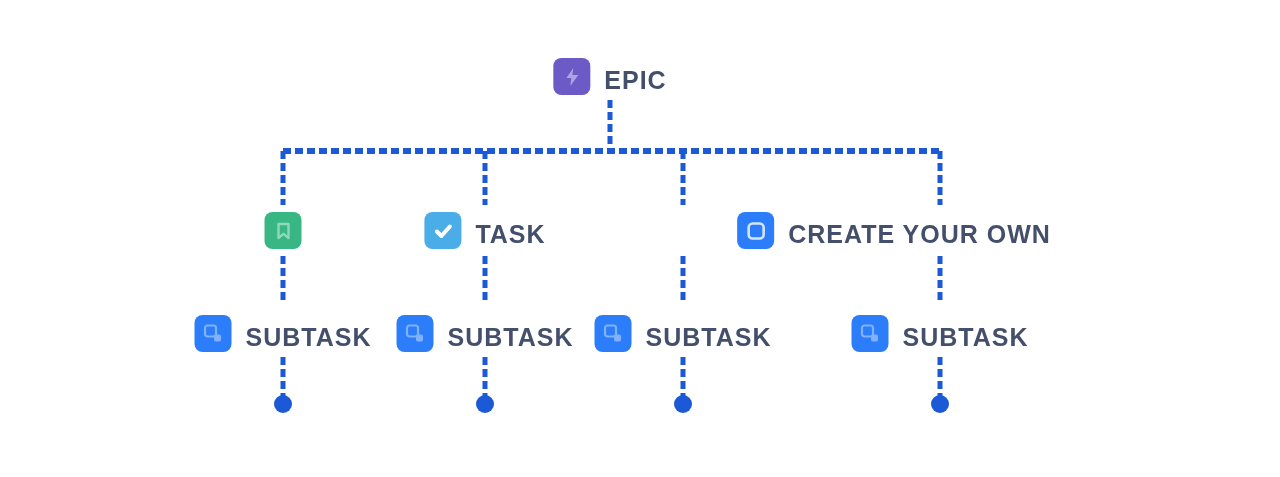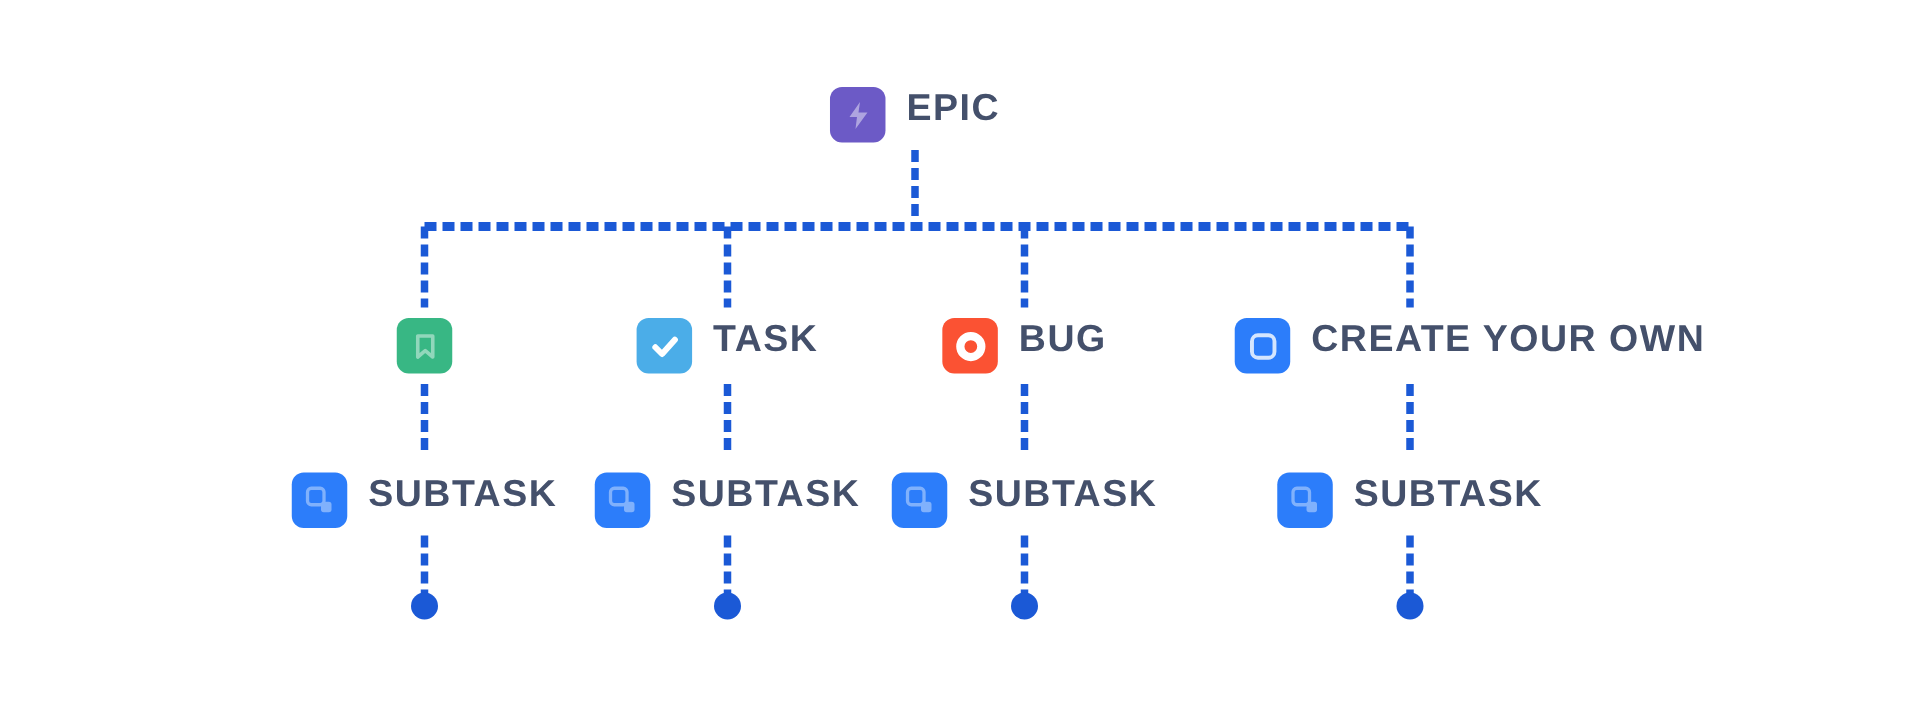--- a/index.html
+++ b/index.html
@@ -6,21 +6,21 @@
   .stage{
     position:relative;
     width:1280px;height:477px;
     background:#ffffff;
     font-family:"Liberation Sans", sans-serif;
     overflow:hidden;
   }
   .lines{position:absolute;left:0;top:0;}
   .node{
     position:absolute;
-    display:flex;align-items:flex-start;gap:14px;
+    display:flex;align-items:flex-end;gap:14px;
     transform:translateX(-50%);
     white-space:nowrap;
   }
   .icon{
     width:37px;height:37px;border-radius:8px;
     display:flex;align-items:center;justify-content:center;
     flex:0 0 auto;
   }
   .label{
     font-size:25px;font-weight:bold;
@@ -81,30 +81,22 @@
 
   <div class="node" style="left:485px;top:212px;">
     <span class="icon" style="background:#4bade8;">
       <svg width="22" height="22" viewBox="0 0 22 22">
         <path d="M4.5 11.5 L9 16 L17.5 6.5" fill="none" stroke="#ffffff" stroke-width="4" stroke-linecap="round" stroke-linejoin="round"></path>
       </svg>
     </span>
     <span class="label">TASK</span>
   </div>
 
-  <div class="node" style="left:683px;top:212px;">
-    <span class="icon" style="background:#fb5233;">
-      <svg width="22" height="22" viewBox="0 0 22 22">
-        <circle cx="11" cy="11" r="7" fill="none" stroke="#ffffff" stroke-width="5.5"></circle>
-      </svg>
-    </span>
-    <span class="label">BUG</span>
-  </div>
 
-  <div class="node" style="left:980px;top:212px;">
+  <div class="node" style="left:894px;top:212px;">
     <span class="icon" style="background:#2c7dfa;">
       <svg width="22" height="22" viewBox="0 0 22 22">
         <rect x="3.5" y="3.5" width="15" height="15" rx="4" fill="none" stroke="#ffffff" stroke-width="2.6" opacity="0.8"></rect>
       </svg>
     </span>
     <span class="label">CREATE YOUR OWN</span>
   </div>
 
   <div class="node" style="left:283px;top:315px;">
     <span class="icon" style="background:#2c7dfa;">

